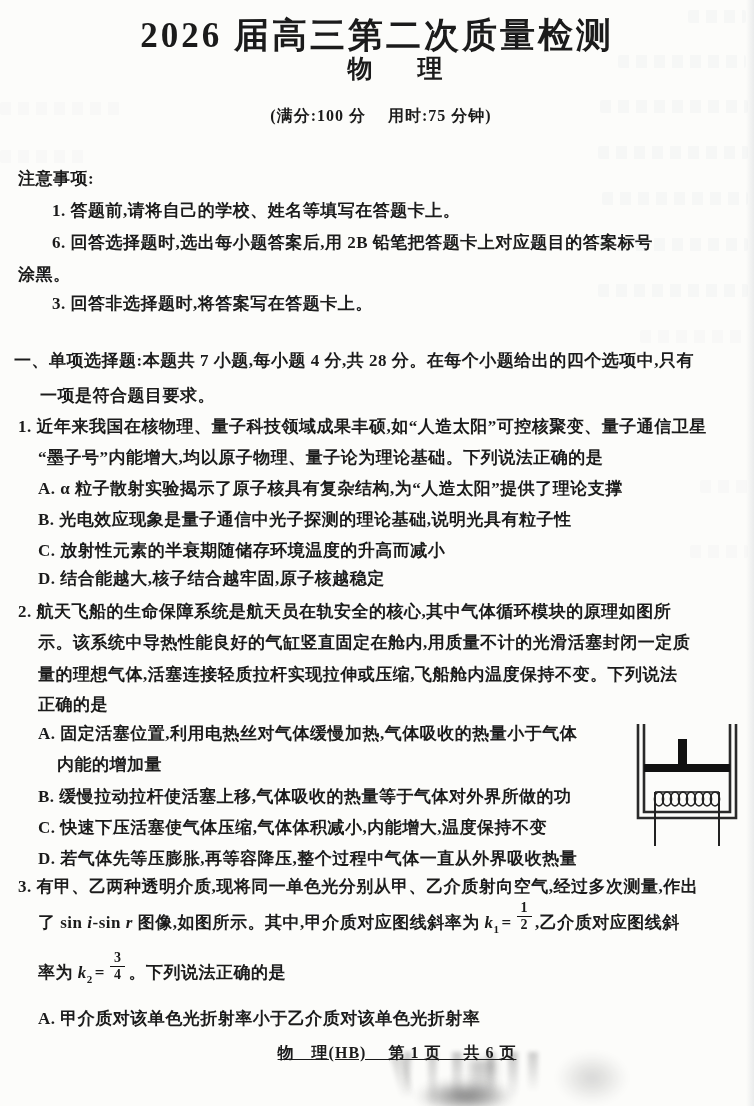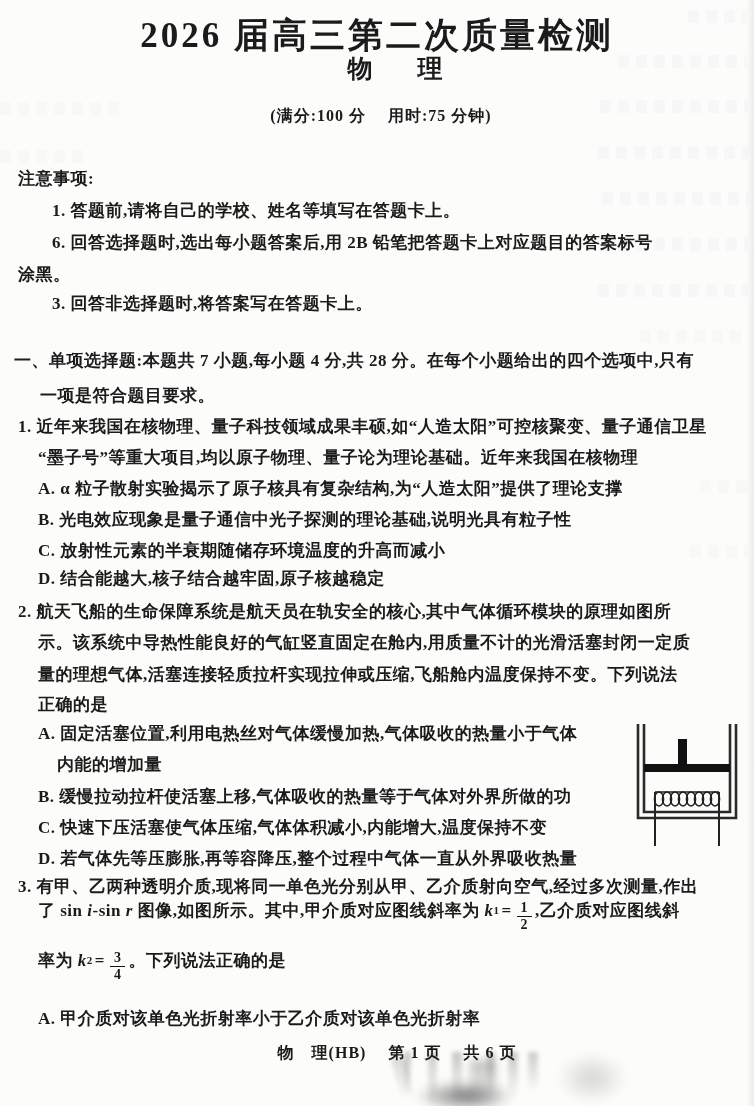--- a/index.html
+++ b/index.html
@@ -29,23 +29,23 @@
     position:absolute;left:0;right:0;text-align:center;
     font-size:25px;font-weight:700;letter-spacing:10px;padding-left:46px;
   }
   .meta{
     position:absolute;left:8px;right:0;text-align:center;
     font-size:16px;font-weight:600;letter-spacing:1px;
   }
   .footer{
     position:absolute;left:0;right:0;text-align:center;
     padding-left:40px;
-    font-size:16px;font-weight:600;letter-spacing:1px;
+    font-size:16px;font-weight:600;letter-spacing:1px;text-decoration:underline;
   }
-  .frac-line{display:flex;align-items:flex-start;}
+  .frac-line{display:flex;align-items:flex-end;}
   .frac{
     display:inline-flex;flex-direction:column;align-items:center;
     font-size:14px;line-height:1.15;margin:0 3px;font-weight:600;
   }
   .frac .num{border-bottom:1.6px solid #111;padding:0 4px;}
   .vr{font-style:italic;font-family:"Liberation Serif","DejaVu Serif",serif;}
   sub.ss{font-size:11px;position:relative;top:4px;left:0;}
   .eq{margin:0 2px;}
   .diagram{position:absolute;}
   
@@ -82,21 +82,21 @@
   <div class="ln bold" style="top:168px;left:18px">注意事项:</div>
   <div class="ln" style="top:200px;left:52px">1. 答题前,请将自己的学校、姓名等填写在答题卡上。</div>
   <div class="ln" style="top:232px;left:52px">6. 回答选择题时,选出每小题答案后,用 2B 铅笔把答题卡上对应题目的答案标号</div>
   <div class="ln" style="top:264px;left:18px">涂黑。</div>
   <div class="ln" style="top:293px;left:52px">3. 回答非选择题时,将答案写在答题卡上。</div>
 
   <div class="ln bold" style="top:350px;left:14px">一、单项选择题:本题共 7 小题,每小题 4 分,共 28 分。在每个小题给出的四个选项中,只有</div>
   <div class="ln bold" style="top:385px;left:40px">一项是符合题目要求。</div>
 
   <div class="ln" style="top:416px;left:18px">1. 近年来我国在核物理、量子科技领域成果丰硕,如“人造太阳”可控核聚变、量子通信卫星</div>
-  <div class="ln" style="top:447px;left:38px">“墨子号”等重大项目,均以原子物理、量子论为理论基础。近年来我国在核物理</div>
+  <div class="ln" style="top:447px;left:38px">“墨子号”内能增大,均以原子物理、量子论为理论基础。下列说法正确的是</div>
   <div class="ln" style="top:478px;left:38px">A. α 粒子散射实验揭示了原子核具有复杂结构,为“人造太阳”提供了理论支撑</div>
   <div class="ln" style="top:509px;left:38px">B. 光电效应现象是量子通信中光子探测的理论基础,说明光具有粒子性</div>
   <div class="ln" style="top:568px;left:38px">D. 结合能越大,核子结合越牢固,原子核越稳定</div>
   <div class="ln" style="top:540px;left:38px">C. 放射性元素的半衰期随储存环境温度的升高而减小</div>
 
   <div class="ln" style="top:601px;left:18px">2. 航天飞船的生命保障系统是航天员在轨安全的核心,其中气体循环模块的原理如图所</div>
   <div class="ln" style="top:632px;left:38px">示。该系统中导热性能良好的气缸竖直固定在舱内,用质量不计的光滑活塞封闭一定质</div>
   <div class="ln" style="top:664px;left:38px">量的理想气体,活塞连接轻质拉杆实现拉伸或压缩,飞船舱内温度保持不变。下列说法</div>
   <div class="ln" style="top:694px;left:38px">正确的是</div>
   <div class="ln" style="top:723px;left:38px">A. 固定活塞位置,利用电热丝对气体缓慢加热,气体吸收的热量小于气体</div>

